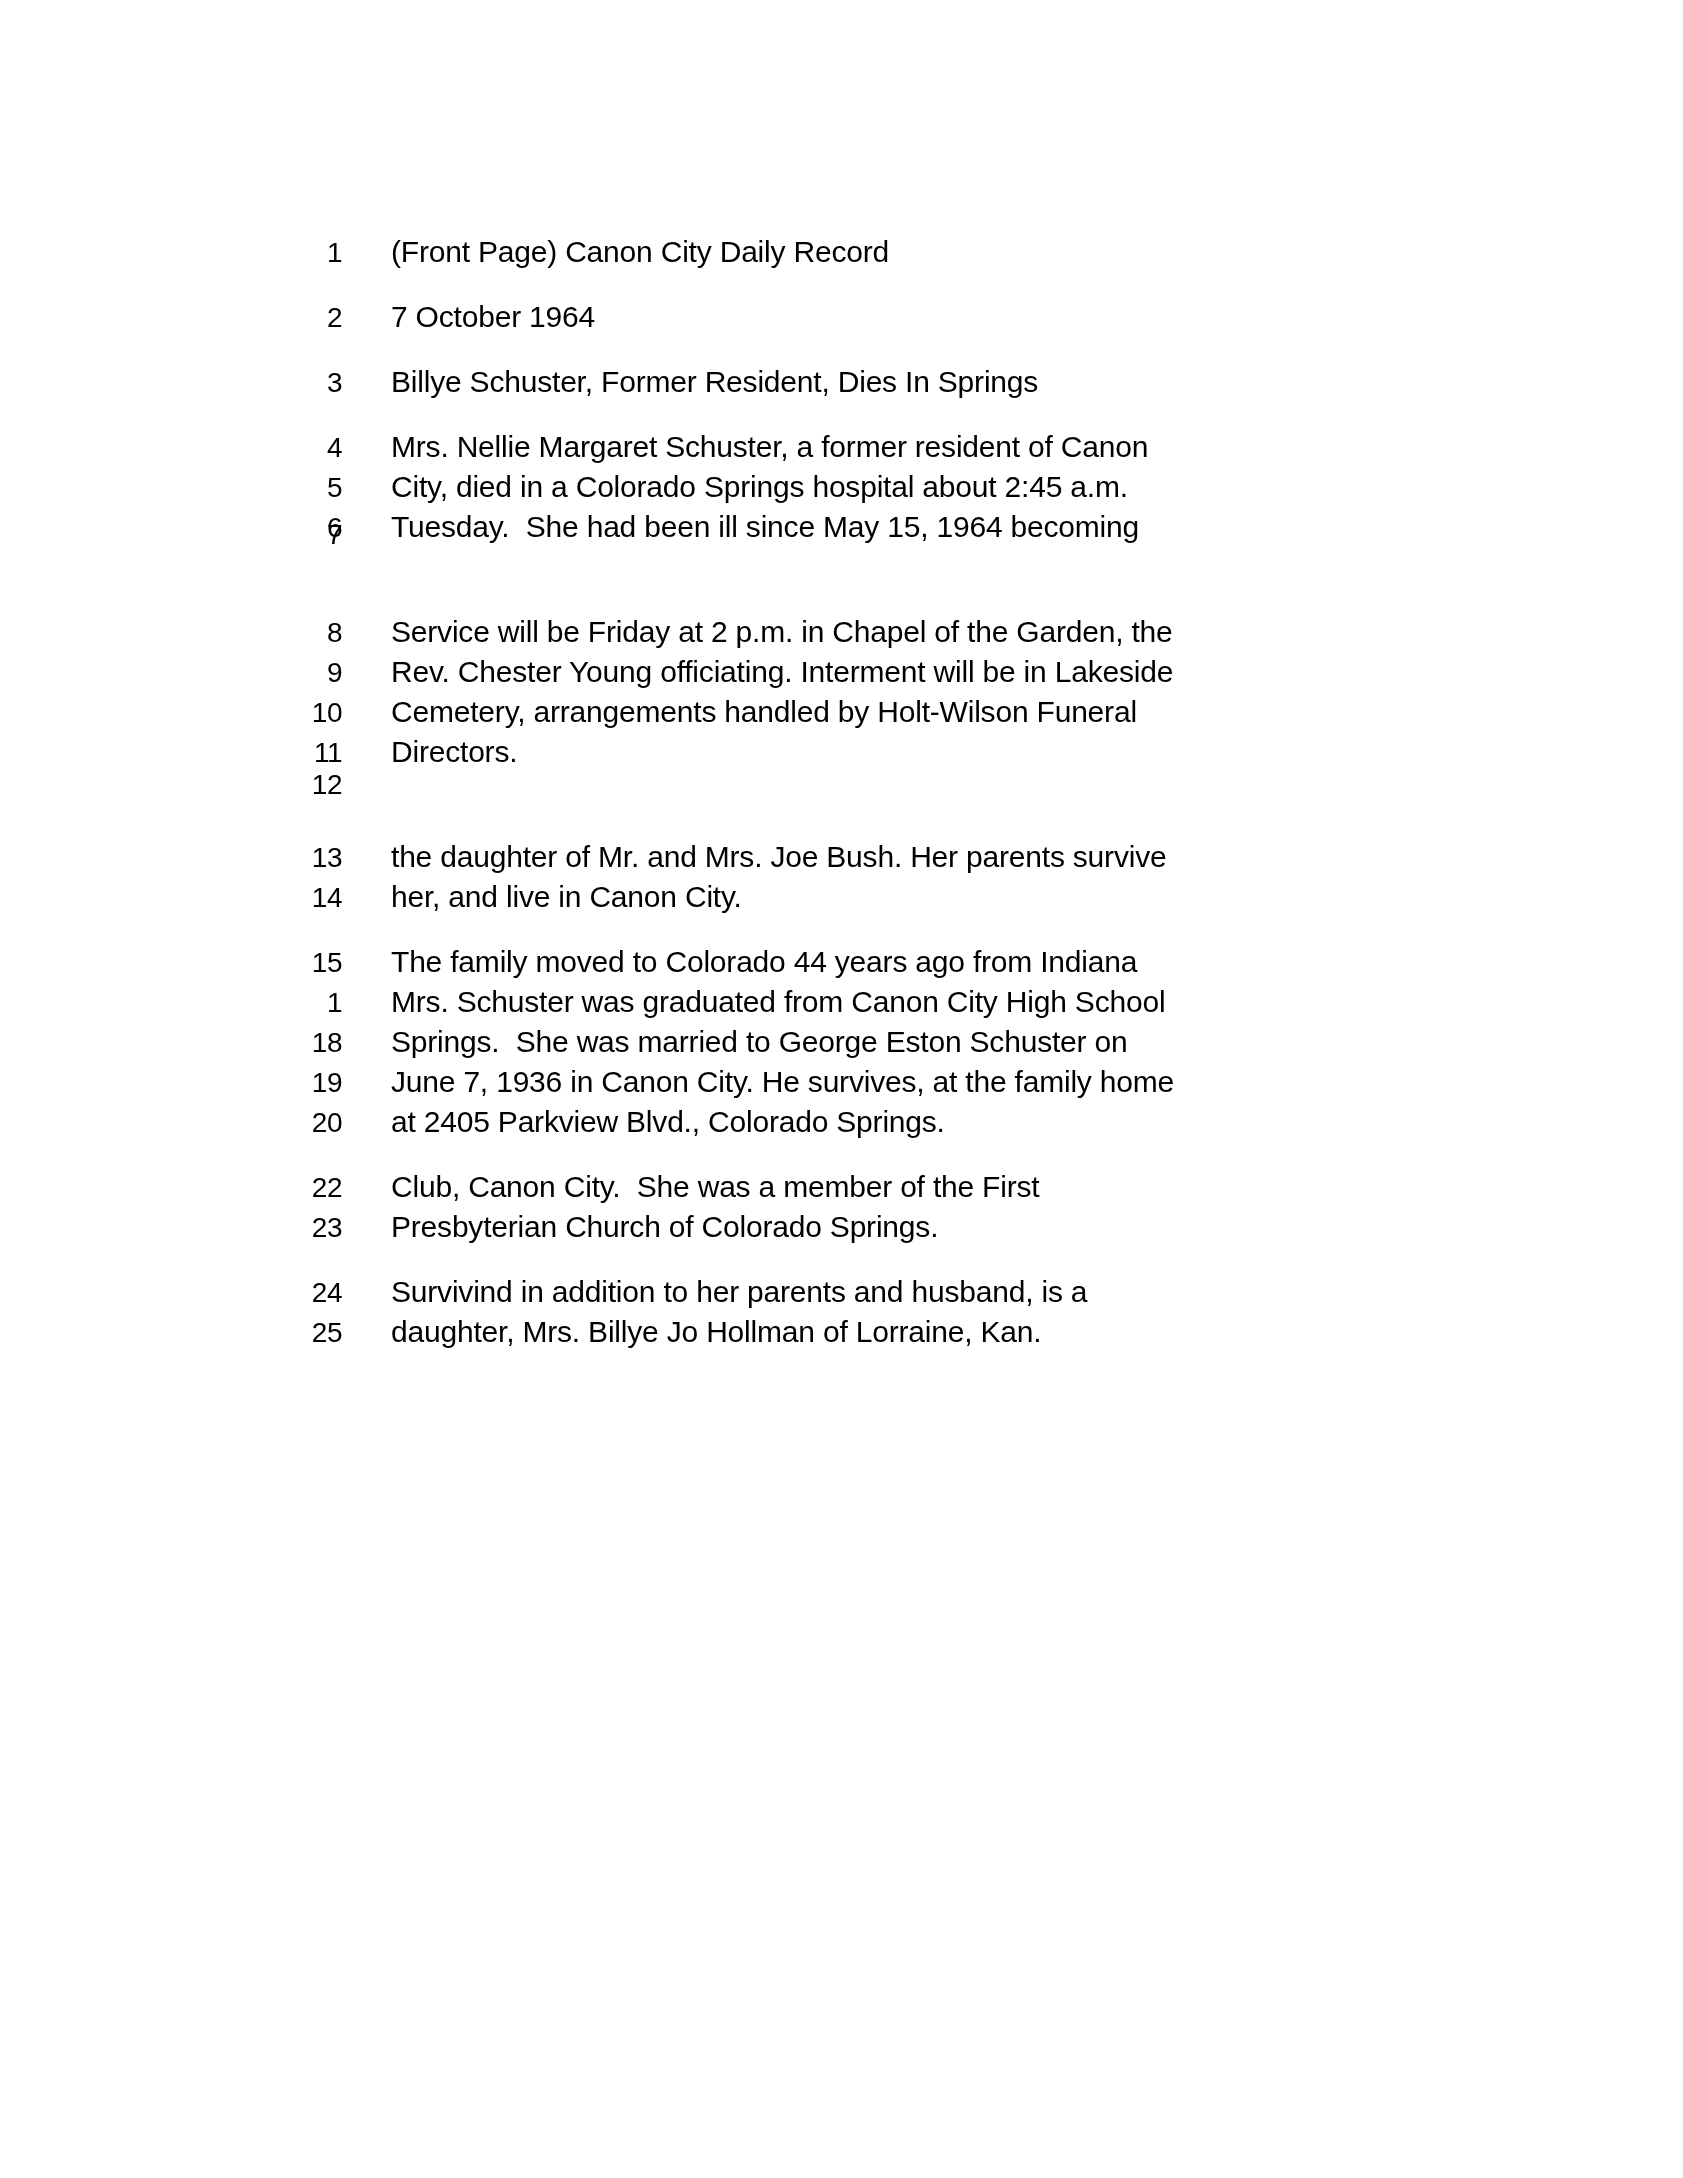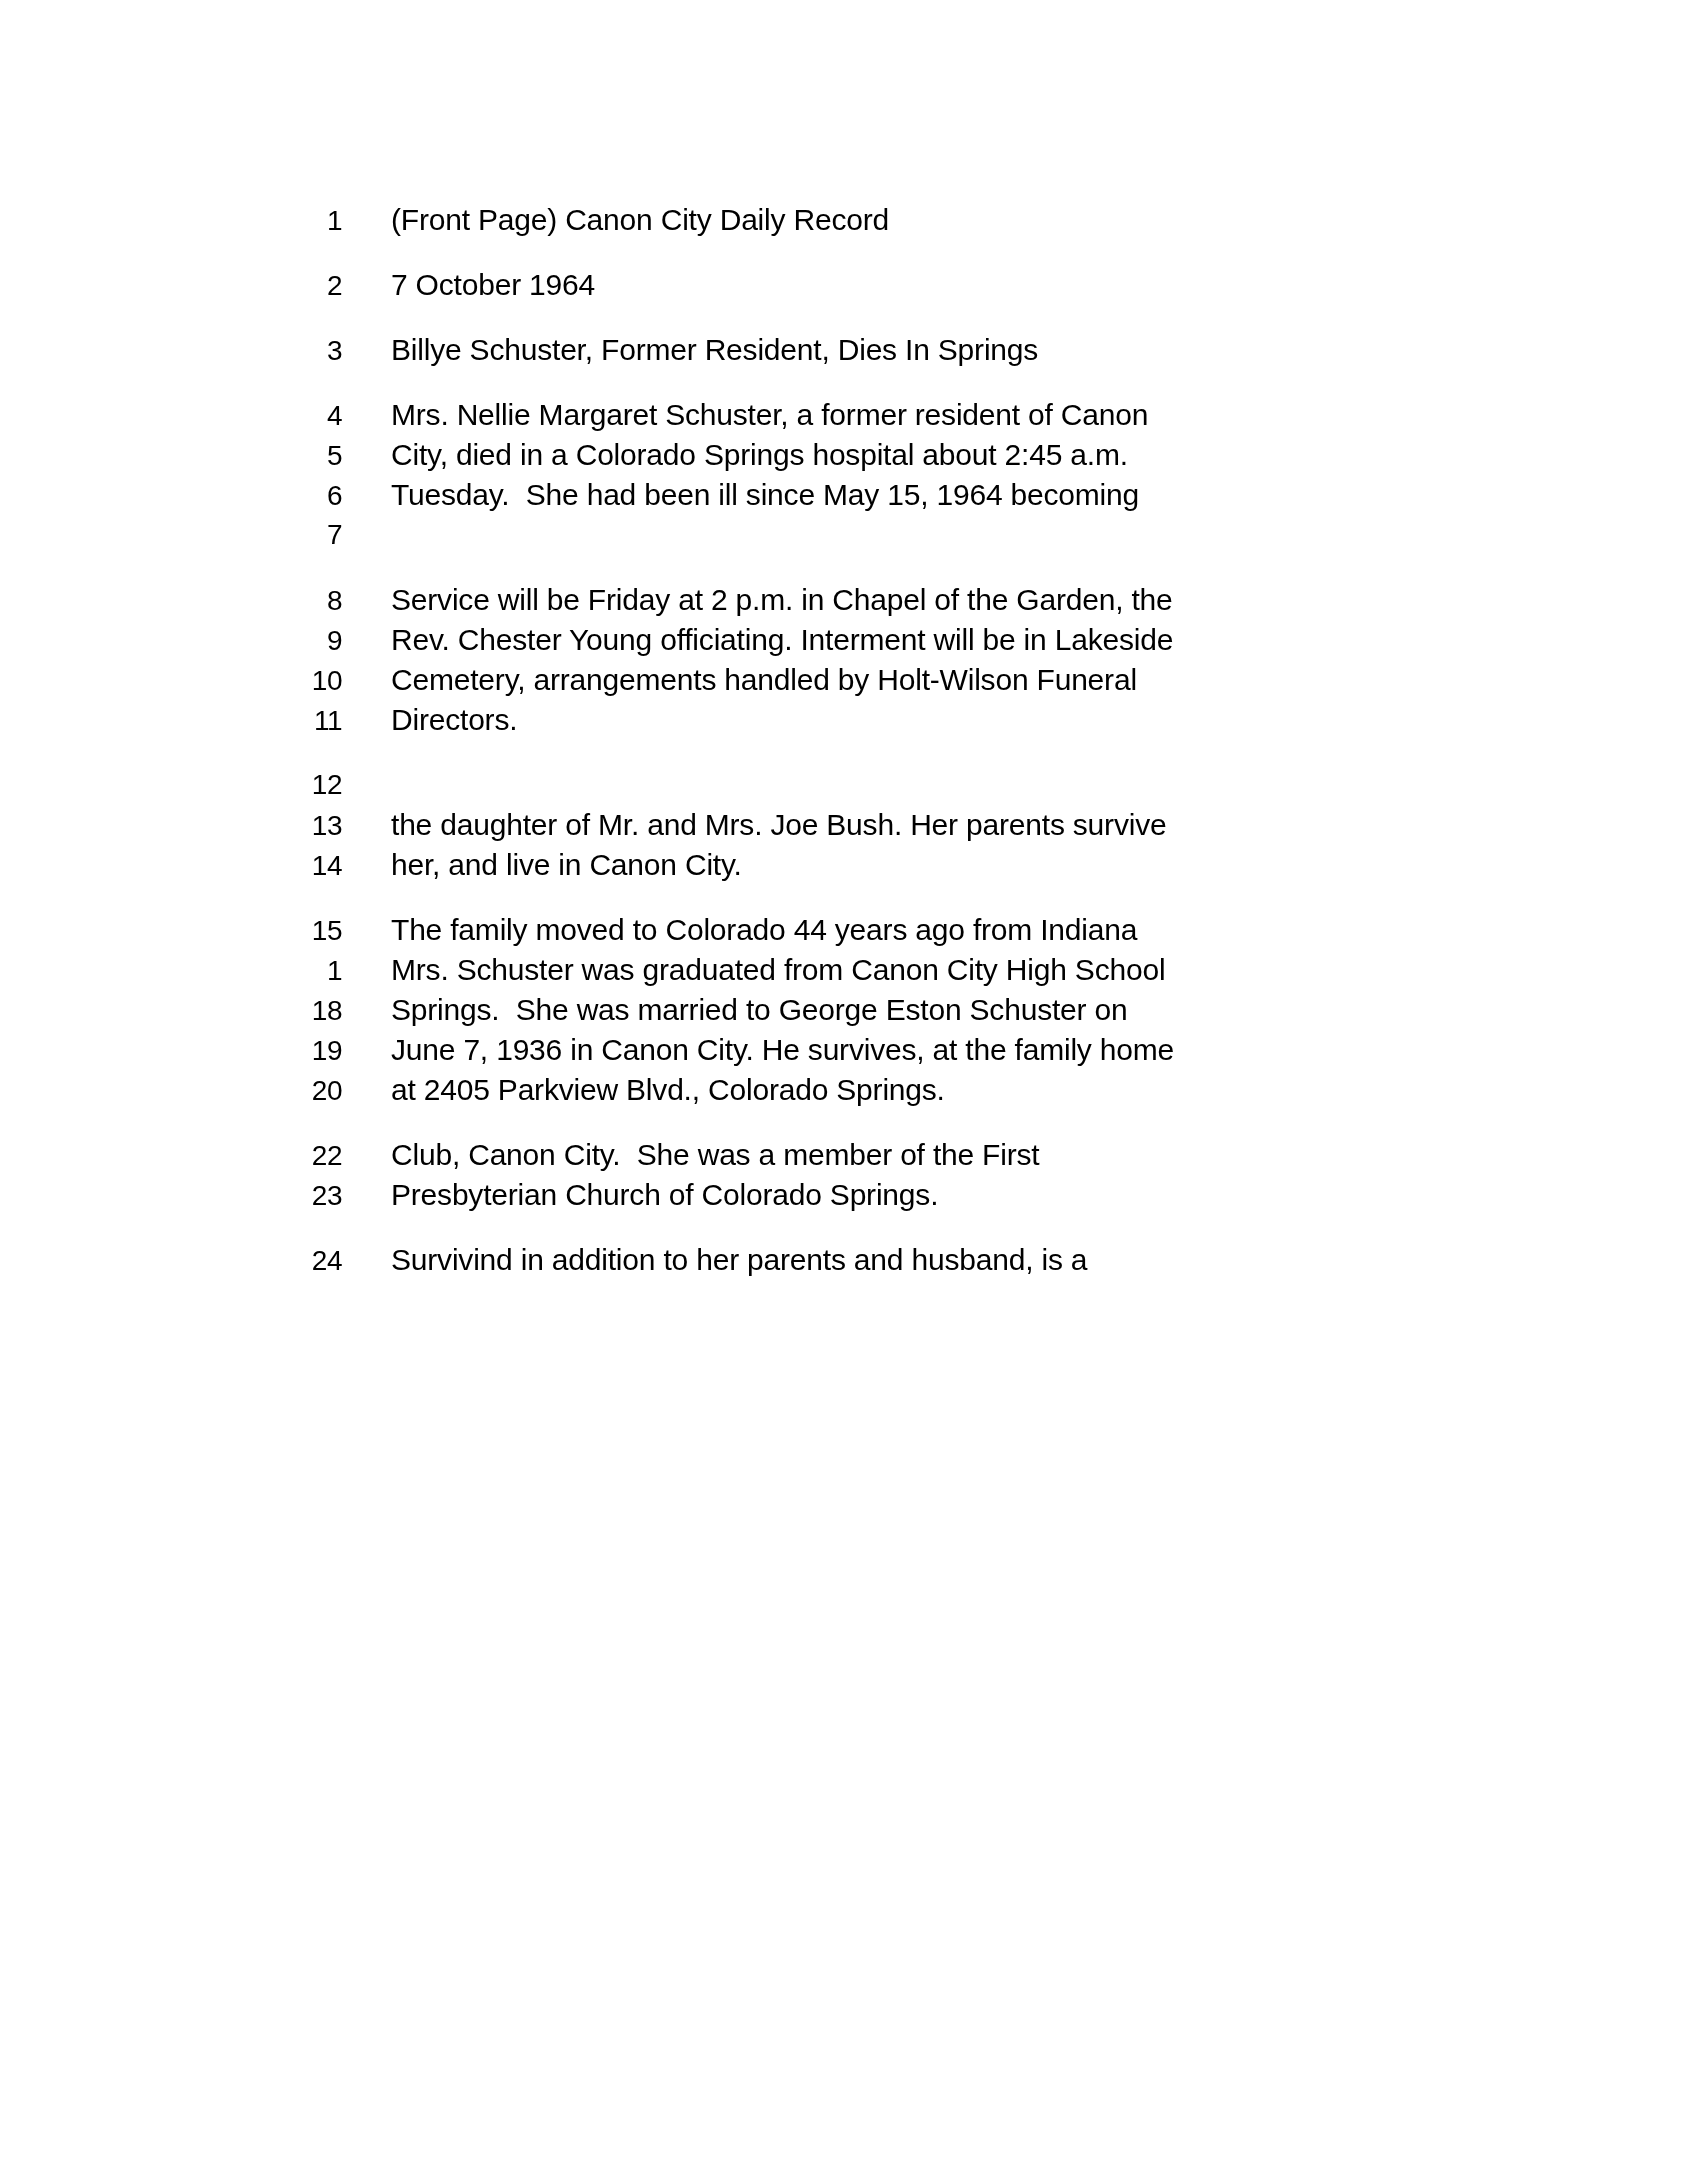--- a/index.html
+++ b/index.html
@@ -38,20 +38,21 @@
     font-size: 28px;
     letter-spacing: -0.5px;
     flex: none;
   }
   .ltext {
     display: inline-block;
     margin-left: 49px;
     font-size: 30px;
     letter-spacing: -0.2px;
     flex: none;
+    margin-top: 32px;
   }
 </style>
 </head>
 <body>
 
 <div class="page">
   <div class="doc" id="doc">
       <div class="paragraph">
         <div class="line"><span class="lnum">1</span><span class="ltext">(Front Page) Canon City Daily Record</span></div>
       </div>
@@ -84,16 +85,17 @@
         <div class="line"><span class="lnum">18</span><span class="ltext">Springs.  She was married to George Eston Schuster on</span></div>
         <div class="line"><span class="lnum">19</span><span class="ltext">June 7, 1936 in Canon City. He survives, at the family home</span></div>
         <div class="line"><span class="lnum">20</span><span class="ltext">at 2405 Parkview Blvd., Colorado Springs.</span></div>
       </div>
       <div class="paragraph">
         <div class="line"><span class="lnum">22</span><span class="ltext">Club, Canon City.  She was a member of the First</span></div>
         <div class="line"><span class="lnum">23</span><span class="ltext">Presbyterian Church of Colorado Springs.</span></div>
       </div>
       <div class="paragraph">
         <div class="line"><span class="lnum">24</span><span class="ltext">Survivind in addition to her parents and husband, is a</span></div>
+        <div class="line"><span class="lnum">25</span><span class="ltext">daughter, Mrs. Billye Jo Hollman of Lorraine, Kan.</span></div>
       </div>
     </div>
 </div>
 
 
 </body></html>

